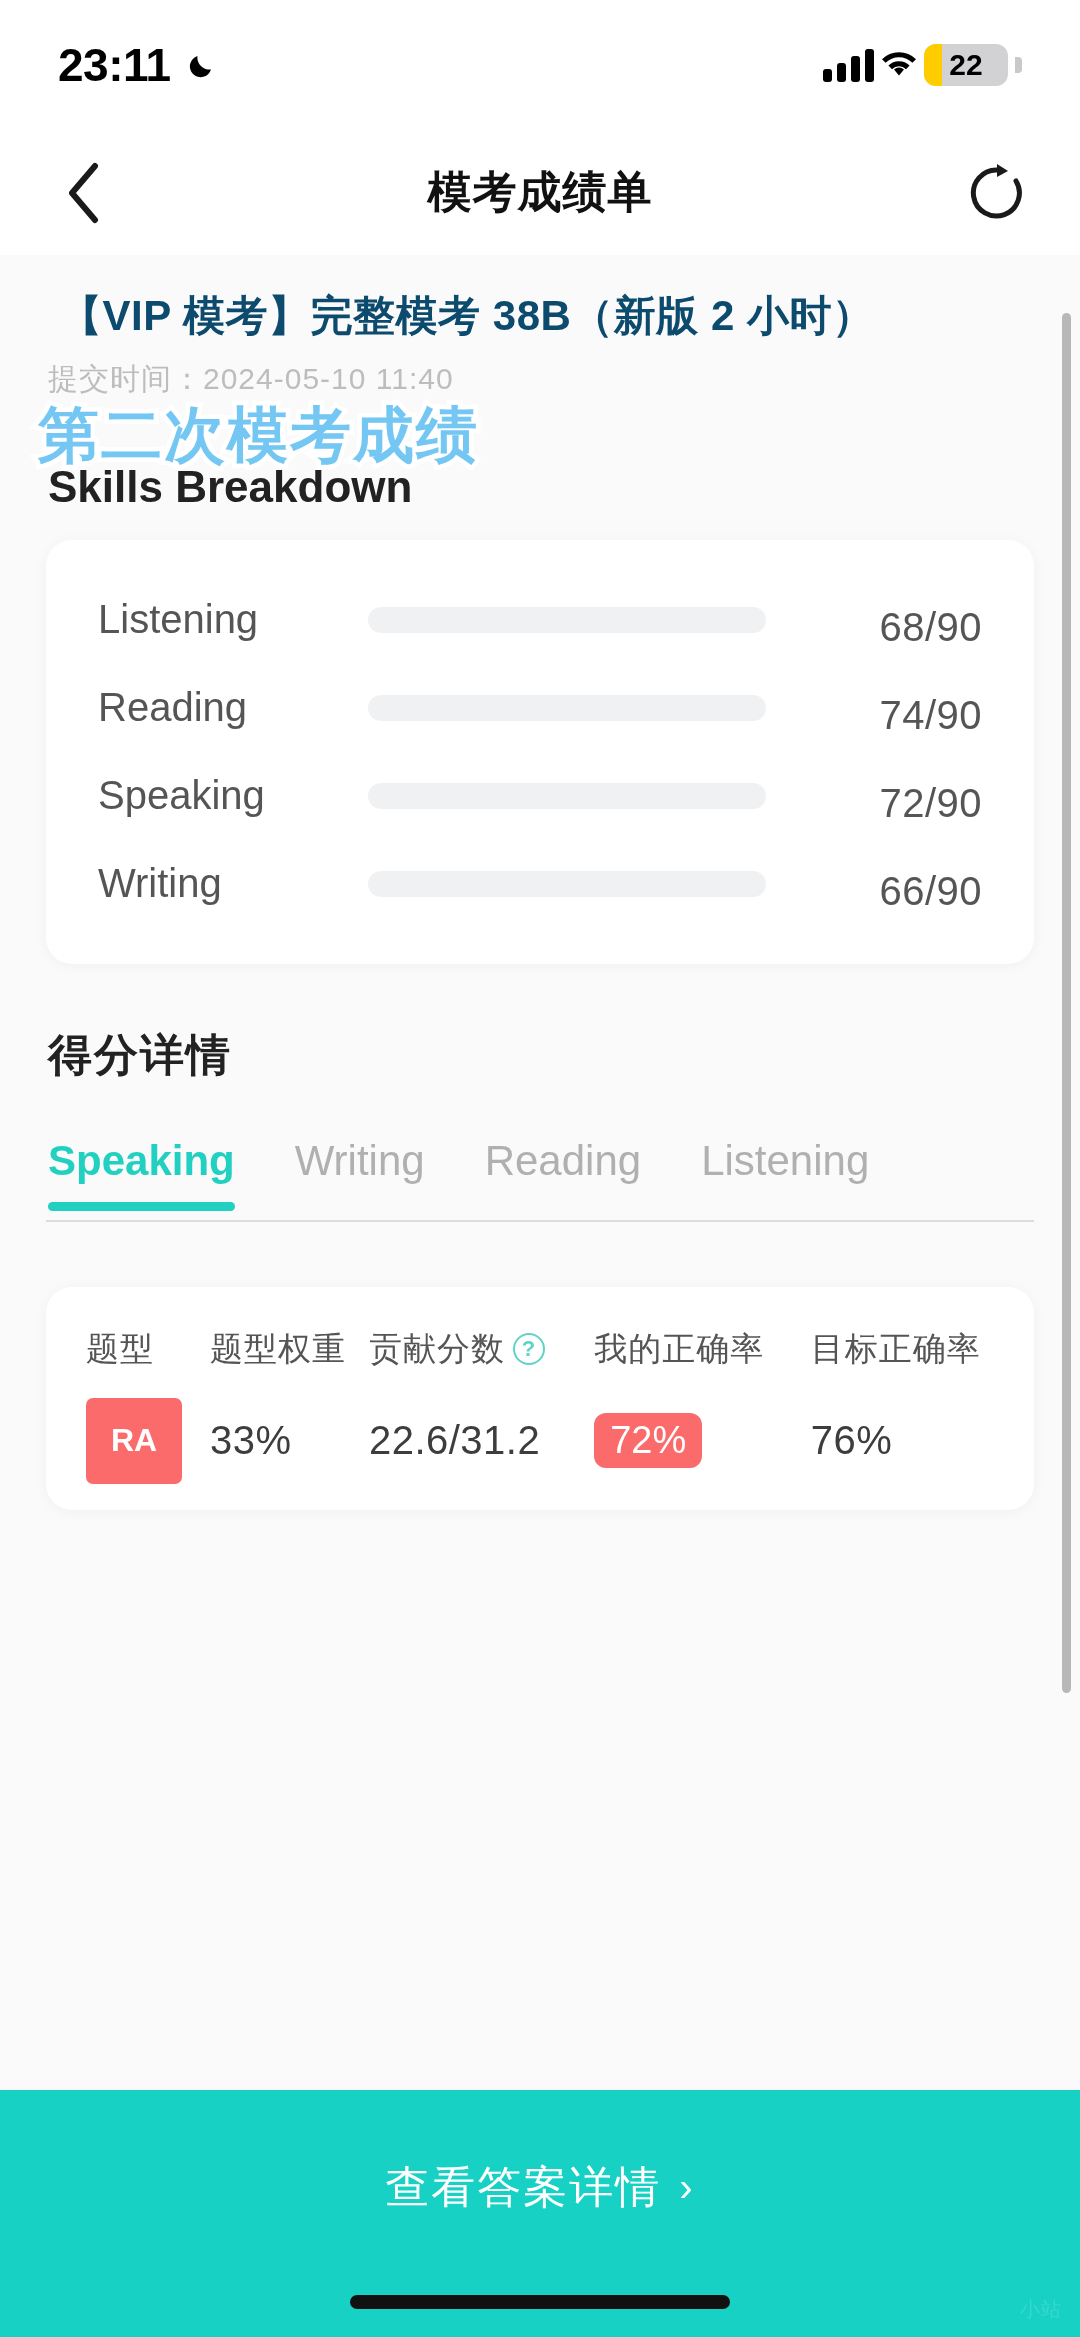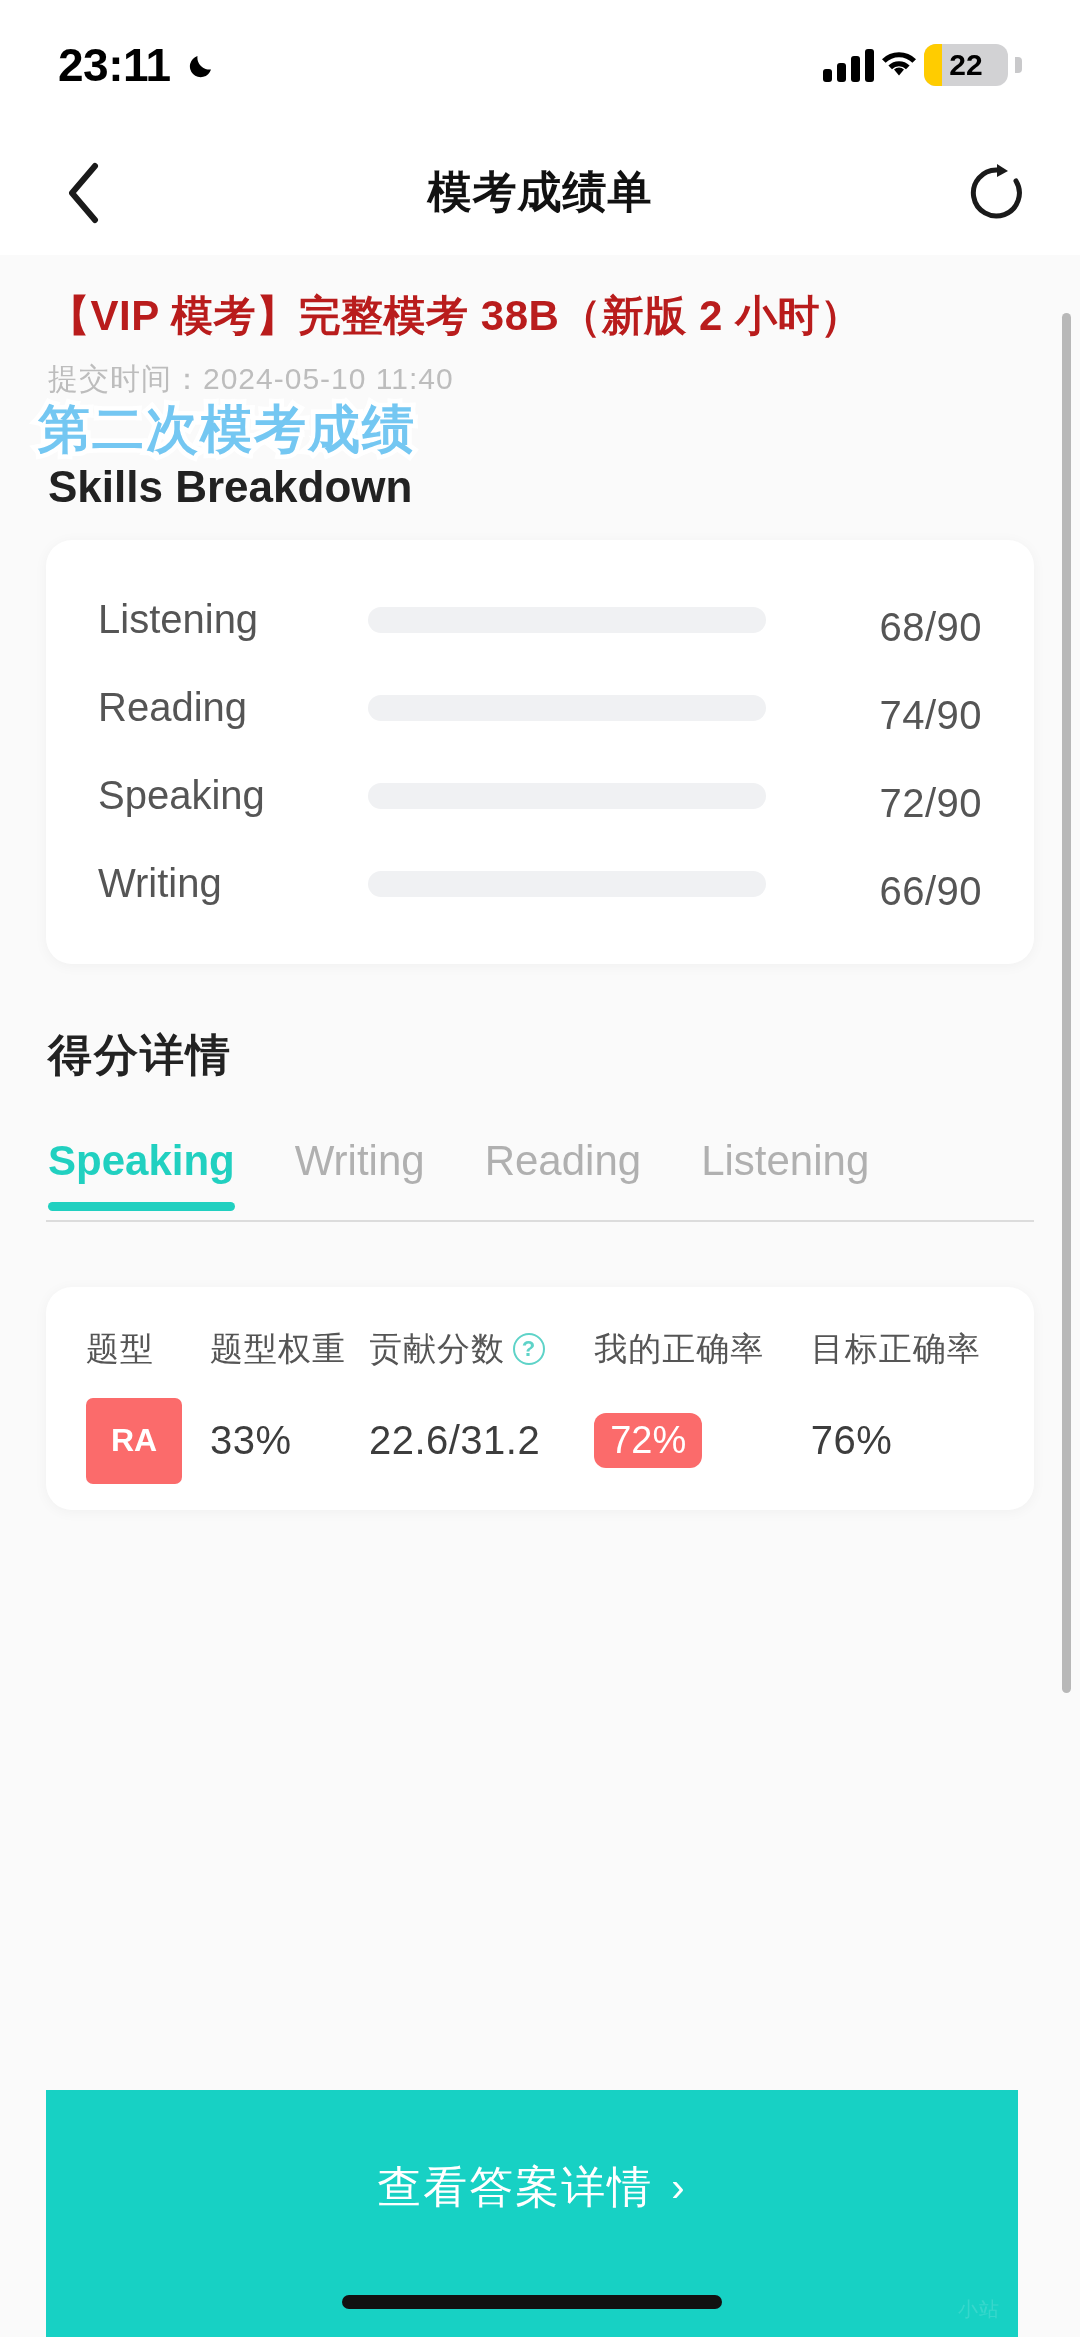--- a/index.html
+++ b/index.html
@@ -57,31 +57,31 @@
     font-size:44px; font-weight:700; color:#111; letter-spacing:1px;
   }
   .nav-refresh{ margin-left:auto; width:70px; height:70px; display:flex; align-items:center; justify-content:center; }
 
   
   .content{
     position:absolute; top:255px; left:0; width:1080px; height:1835px;
     background:#fafafa; overflow:hidden;
   }
   .exam-title{
-    margin:34px 48px 0 48px; font-size:42px; font-weight:700; color:#b91c1c;
+    margin:34px 48px 0 60px; font-size:42px; font-weight:700; color:#0c4a6e;
     line-height:1.28; letter-spacing:0.5px;
   }
   .submit-time{
     margin:16px 48px 0 48px; font-size:30px; color:#bdbdbd; letter-spacing:1px;
   }
 
   
   .overlay-text{
     position:absolute; top:395px; left:38px; z-index:6;
-    font-size:52px; font-weight:700; letter-spacing:2px;
+    font-size:61px; font-weight:700; letter-spacing:2px;
     color:#74c7f2;
     -webkit-text-stroke:9px #ffffff;
     paint-order:stroke fill;
     white-space:nowrap;
     font-family:"DejaVu Sans","Liberation Sans",sans-serif;
   }
 
   
   .card{
     background:#fff; border-radius:26px; margin:0 46px;
@@ -157,22 +157,22 @@
   }
 
   
   .scrollbar{
     position:absolute; right:9px; top:58px; width:9px; height:1380px;
     background:#b8b8b8; border-radius:5px; z-index:8;
   }
 
   
   .bottombar{
-    position:absolute; left:0; bottom:0; width:972px; height:247px;
-    background:#17d1c4; display:flex; flex-direction:column; align-items:center;margin-left:46px;
+    position:absolute; left:0; bottom:0; width:1080px; height:247px;
+    background:#17d1c4; display:flex; flex-direction:column; align-items:center;
   }
   .cta{
     margin-top:68px; font-size:44px; color:#ffffff; letter-spacing:2px;
     display:flex; align-items:center; gap:18px; font-weight:500;
   }
   .cta .chev{ font-size:40px; font-weight:300; }
   .home-indicator{
     position:absolute; bottom:28px; left:50%; transform:translateX(-50%);
     width:380px; height:14px; background:#111; border-radius:8px;
   }

